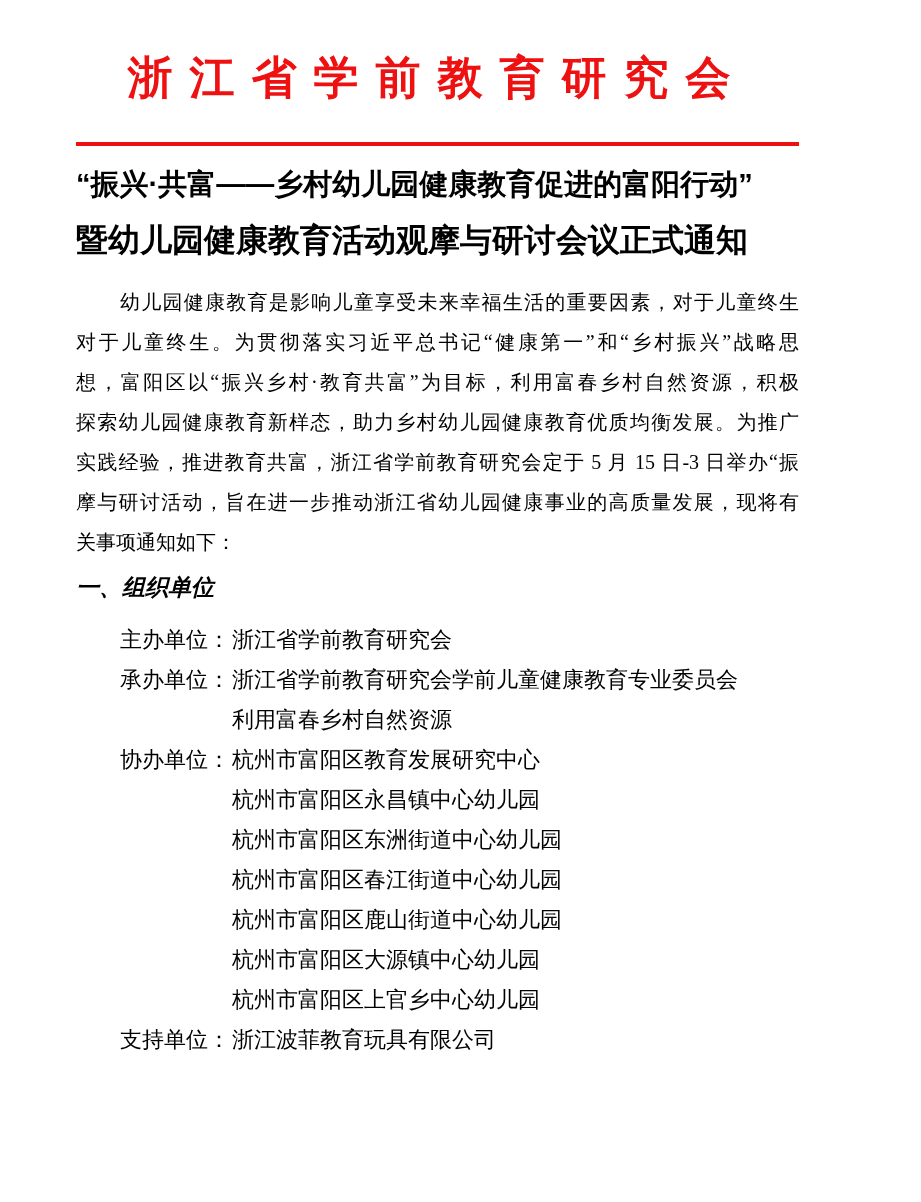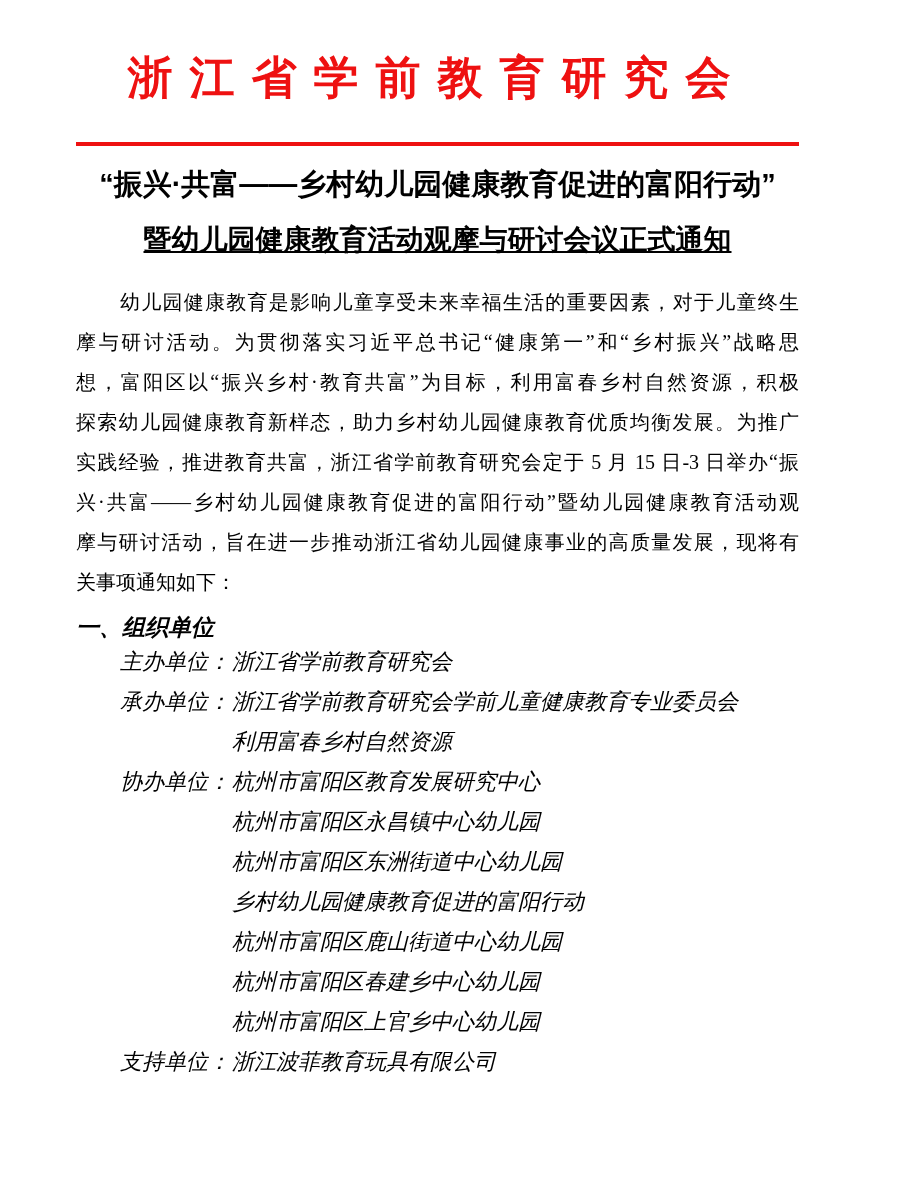--- a/index.html
+++ b/index.html
@@ -34,25 +34,24 @@
     height: 4px;
     background: var(--accent);
   }
 
   
   .doc-title {
     font-family: "Liberation Sans", "DejaVu Sans", sans-serif;
     font-weight: bold;
     font-size: 29px;
     line-height: 36px;
-    text-align: center;
     white-space: nowrap;
   }
   .doc-title.first { margin-top: 20px; }
-  .doc-title.second { margin-top: 20px; font-size: 28px; text-decoration: underline; }
+  .doc-title.second { margin-top: 20px; font-size: 32px; }
 
   
   .paragraph { margin-top: 24px; font-size: 20px; line-height: 40px; }
   .pline {
     text-align: justify;
     text-align-last: justify;
     text-justify: inter-character;
     overflow: hidden;
     white-space: nowrap;
   }
@@ -63,46 +62,45 @@
   .section-heading {
     margin-top: 10px;
     font-family: "Liberation Sans", "DejaVu Sans", sans-serif;
     font-weight: bold;
     font-size: 23px;
     line-height: 30px;
     font-style: italic;
   }
 
   
-  .org-list { margin-top: 0; font-size: 22px; font-style: italic; }
+  .org-list { margin-top: 18px; font-size: 22px; }
   .org-row { padding-left: 44px; line-height: 40px; white-space: nowrap; }
   .org-label { display: inline-block; width: 112px; }
   .org-value { display: inline-block; }
 </style>
 </head>
 <body>
 
 <div class="page">
   <div class="content">
 
     <div class="letterhead-title">浙江省学前教育研究会</div>
 
     <div class="red-rule"></div>
 
     <div class="doc-title first">“振兴·共富——乡村幼儿园健康教育促进的富阳行动”</div>
 
     <div class="doc-title second">暨幼儿园健康教育活动观摩与研讨会议正式通知</div>
 
     <div class="paragraph">
       <div class="pline indent">幼儿园健康教育是影响儿童享受未来幸福生活的重要因素，对于儿童终生</div>
-      <div class="pline">摩与研讨活动。为贯彻落实习近平总书记“健康第一”和“乡村振兴”战略思</div>
+      <div class="pline">对于儿童终生。为贯彻落实习近平总书记“健康第一”和“乡村振兴”战略思</div>
       <div class="pline">想，富阳区以“振兴乡村·教育共富”为目标，利用富春乡村自然资源，积极</div>
       <div class="pline">探索幼儿园健康教育新样态，助力乡村幼儿园健康教育优质均衡发展。为推广</div>
       <div class="pline">实践经验，推进教育共富，浙江省学前教育研究会定于 5 月 15 日-3 日举办“振</div>
-      <div class="pline">兴·共富——乡村幼儿园健康教育促进的富阳行动”暨幼儿园健康教育活动观</div>
       <div class="pline">摩与研讨活动，旨在进一步推动浙江省幼儿园健康事业的高质量发展，现将有</div>
       <div class="pline last">关事项通知如下：</div>
     </div>
 
     <div class="section-heading">一、组织单位</div>
 
     <div class="org-list">
       <div class="org-row">
         <span class="org-label">主办单位：</span><span class="org-value">浙江省学前教育研究会</span>
       </div>
@@ -115,27 +113,27 @@
       <div class="org-row">
         <span class="org-label">协办单位：</span><span class="org-value">杭州市富阳区教育发展研究中心</span>
       </div>
       <div class="org-row">
         <span class="org-label"></span><span class="org-value">杭州市富阳区永昌镇中心幼儿园</span>
       </div>
       <div class="org-row">
         <span class="org-label"></span><span class="org-value">杭州市富阳区东洲街道中心幼儿园</span>
       </div>
       <div class="org-row">
-        <span class="org-label"></span><span class="org-value">乡村幼儿园健康教育促进的富阳行动</span>
+        <span class="org-label"></span><span class="org-value">杭州市富阳区春江街道中心幼儿园</span>
       </div>
       <div class="org-row">
         <span class="org-label"></span><span class="org-value">杭州市富阳区鹿山街道中心幼儿园</span>
       </div>
       <div class="org-row">
-        <span class="org-label"></span><span class="org-value">杭州市富阳区春建乡中心幼儿园</span>
+        <span class="org-label"></span><span class="org-value">杭州市富阳区大源镇中心幼儿园</span>
       </div>
       <div class="org-row">
         <span class="org-label"></span><span class="org-value">杭州市富阳区上官乡中心幼儿园</span>
       </div>
       <div class="org-row">
         <span class="org-label">支持单位：</span><span class="org-value">浙江波菲教育玩具有限公司</span>
       </div>
     </div>
 
   </div>

